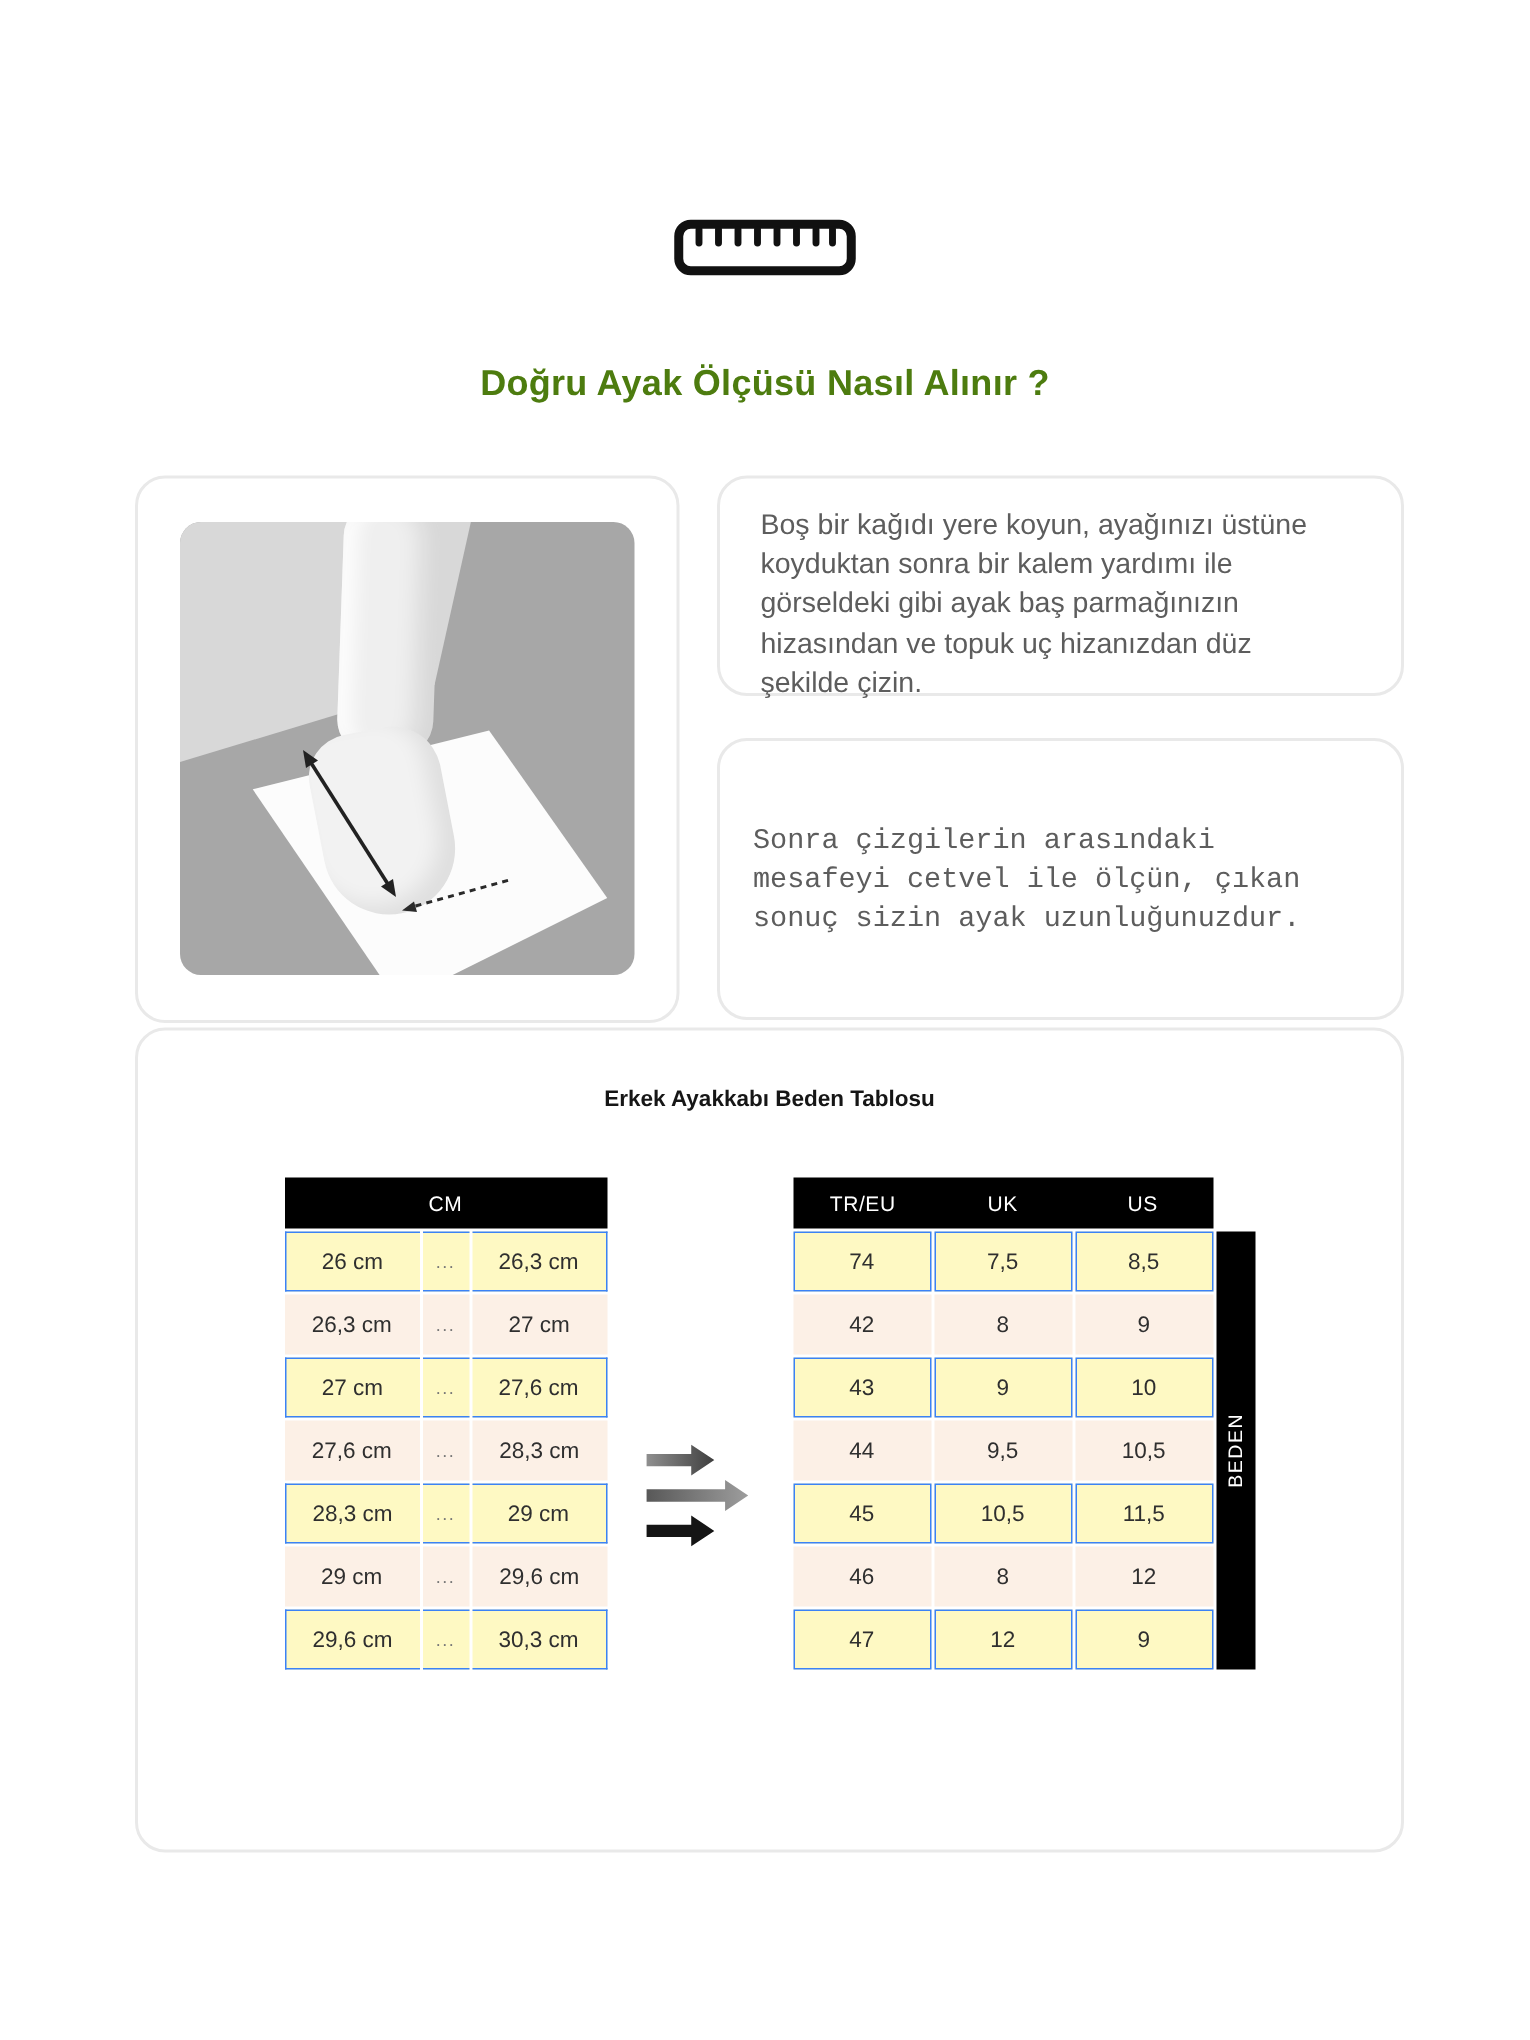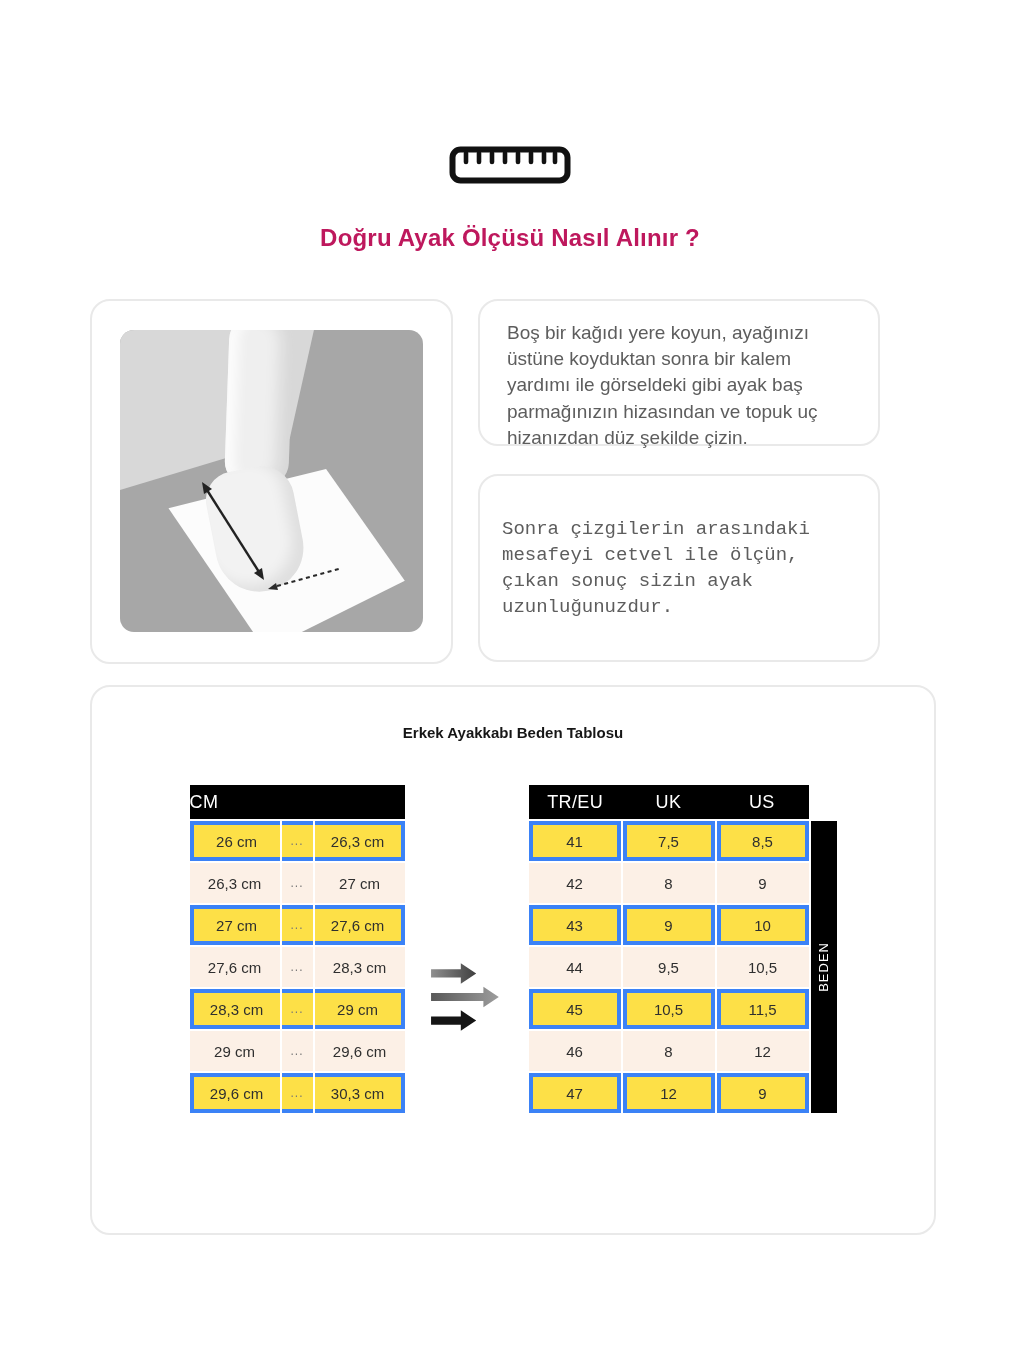--- a/index.html
+++ b/index.html
@@ -16,21 +16,21 @@
   body{
     width:1020px;height:1360px;background:var(--page-bg);
     font-family:"Liberation Sans",sans-serif;color:var(--heading-text);
     position:relative;overflow:hidden;
   }
   .center{display:flex;justify-content:center;}
 
   
   .ruler-wrap{margin-top:146px;}
   .page-title{
-    margin-top:40px;text-align:center;font-size:24px;font-weight:700;color:#be185d;
+    margin-top:58px;text-align:center;font-size:24px;font-weight:700;color:#4d7c0f;
     letter-spacing:.2px;
   }
 
   
   .instr-row{display:flex;margin:47px 84px 0 90px;gap:25px;}
   .card{
     background:#fff;border:2px solid var(--card-border);border-radius:20px;
   }
   .photo-card{width:363px;height:365px;flex:0 0 auto;}
   .photo{
@@ -43,40 +43,40 @@
     clip-path:polygon(16% 59%,68% 46%,94% 83%,48% 106%);}
   .photo .leg{position:absolute;left:107px;top:-14px;width:64px;height:170px;
     background:#efefef;border-radius:24px;transform:rotate(2deg);
     box-shadow:inset -12px 0 16px rgba(0,0,0,.10), inset 10px 0 12px rgba(255,255,255,.8);}
   .photo .foot{position:absolute;left:92px;top:138px;width:88px;height:124px;
     background:#f2f2f2;border-radius:30px 34px 46px 46px;transform:rotate(-11deg);
     box-shadow:inset -10px -8px 14px rgba(0,0,0,.08);}
   .photo svg{position:absolute;inset:0;}
 
   .instr-col{flex:1;display:flex;flex-direction:column;gap:28px;}
-  .instr-card{width:402px;color:var(--body-text);font-size:19px;line-height:1.38;}
+  .instr-card{width:458px;color:var(--body-text);font-size:19px;line-height:1.38;}
   .instr-card.first{height:147px;padding:19px 44px 0 27px;}
   .instr-card.second{height:188px;padding:0 58px 0 22px;display:flex;align-items:center;font-family:Liberation Mono, monospace;}
 
   
   .size-card{
     position:absolute;left:90px;top:685px;width:846px;height:550px;
     background:#fff;border:2px solid var(--card-border);border-radius:20px;
   }
   .size-title{margin-top:37px;text-align:center;font-size:15px;font-weight:700;color:#161616;}
 
   .tables{display:flex;justify-content:center;align-items:flex-start;margin-top:44px;}
   .thead{
     height:34px;background:var(--table-header-bg);color:var(--table-header-text);
-    display:flex;align-items:center;font-size:18px;letter-spacing:.4px;
+    display:flex;align-items:center;justify-content:center;font-size:14px;letter-spacing:.4px;
   }
   .trow{display:flex;height:40px;margin-top:2px;gap:2px;}
   .cell{
     display:flex;align-items:center;justify-content:center;
-    font-size:15px;color:var(--table-text);background:#fde047;border:4px solid #3b82f6;
+    font-size:15px;color:var(--table-text);background:#fef9c3;border:1px solid #3b82f6;
   }
   .trow.alt .cell{background:var(--row-highlight);border:none;}
   .cell.sep{font-size:12px;color:#777;letter-spacing:1px;border-left:none;border-right:none;}
 
   .cm-table{width:215px;}
   .cm-table .cell.from,.cm-table .cell.to{width:90px;}
   .cm-table .cell.sep{flex:1;}
   .cm-table .cell.from{border-right:none;}
   .cm-table .cell.to{border-left:none;}
 
@@ -205,21 +205,21 @@
       <path d="M2,54 h29 v-6 l15,10 -15,10 v-6 h-29 z" fill="#151515"></path>
     </svg>
 
     <div class="size-table">
       <div class="thead">
         <span>TR/EU</span>
         <span>UK</span>
         <span>US</span>
       </div>
       <div class="trow">
-        <div class="cell">41</div>
+        <div class="cell">74</div>
         <div class="cell">7,5</div>
         <div class="cell">8,5</div>
       </div>
       <div class="trow alt">
         <div class="cell">42</div>
         <div class="cell">8</div>
         <div class="cell">9</div>
       </div>
       <div class="trow">
         <div class="cell">43</div>

